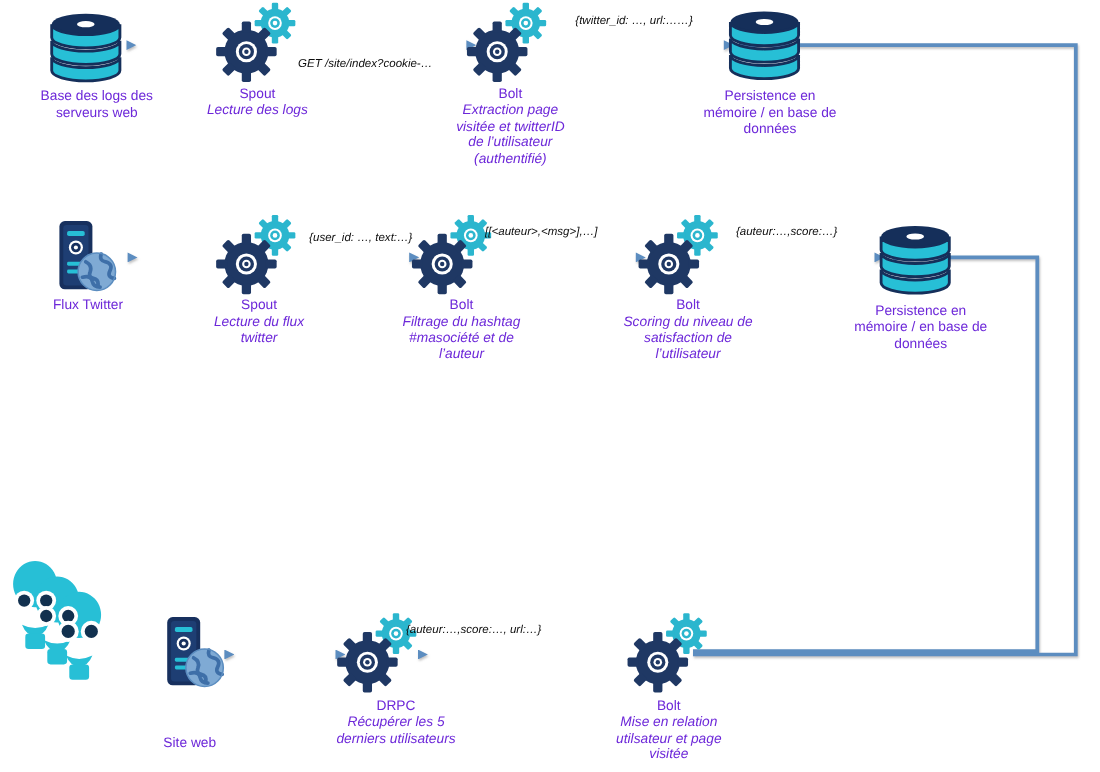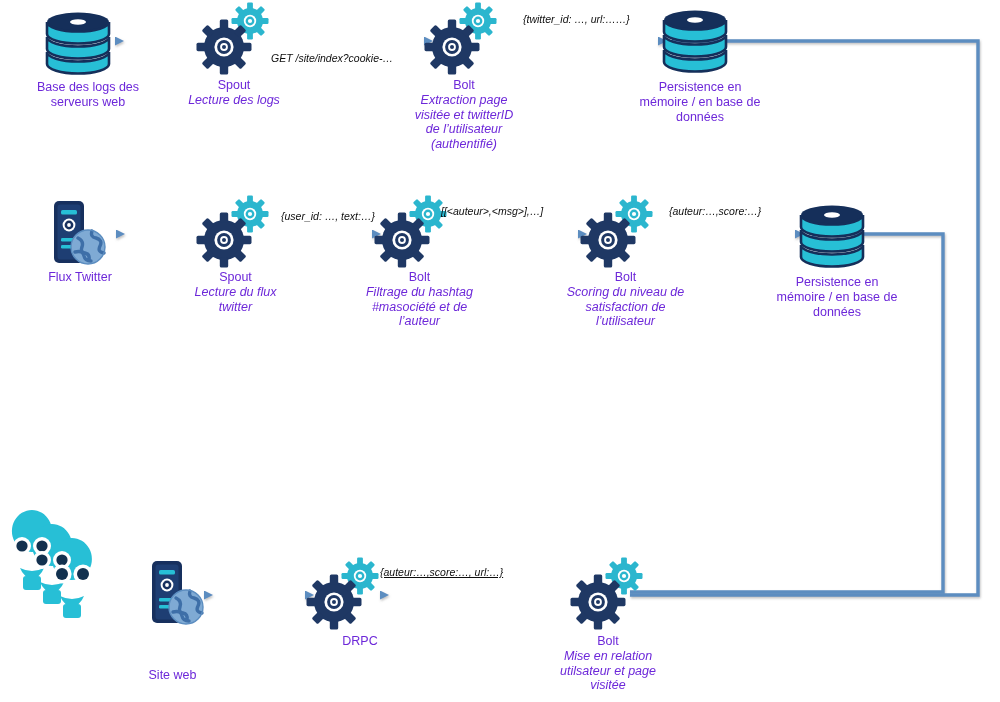--- a/index.html
+++ b/index.html
@@ -282,29 +282,31 @@
 mémoire / en base de
 données</span>
   </div>
 
   <div class="caption" style="left:120px; top:668px; width:105px;">
     <span class="cap-title">Site web</span>
   </div>
 
   <div class="caption" style="left:280px; top:634px; width:160px;">
     <span class="cap-title">DRPC</span>
+    <span class="cap-sub">Récupérer les 5
+derniers utilisateurs</span>
   </div>
 
   <div class="caption" style="left:533px; top:634px; width:150px;">
     <span class="cap-title">Bolt</span>
     <span class="cap-sub">Mise en relation
 utilsateur et page
 visitée</span>
   </div>
 
   <div class="edge-label" style="left:271px; top:16px;margin-top:36px;">GET /site/index?cookie-…</div>
   <div class="edge-label" style="left:523px; top:13px;">{twitter_id: …, url:……}</div>
   <div class="edge-label" style="left:281px; top:210px;">{user_id: …, text:…}</div>
   <div class="edge-label" style="left:441px; top:205px;">[[&lt;auteur&gt;,&lt;msg&gt;],…]</div>
   <div class="edge-label" style="left:669px; top:205px;">{auteur:…,score:…}</div>
-  <div class="edge-label" style="left:380px; top:566px;text-decoration:underline;">{auteur:…,score:…, url:…}</div>
+  <div class="edge-label" style="left:369px; top:566px;">{auteur:…,score:…, url:…}</div>
 
 </div>
 
 </body></html>

